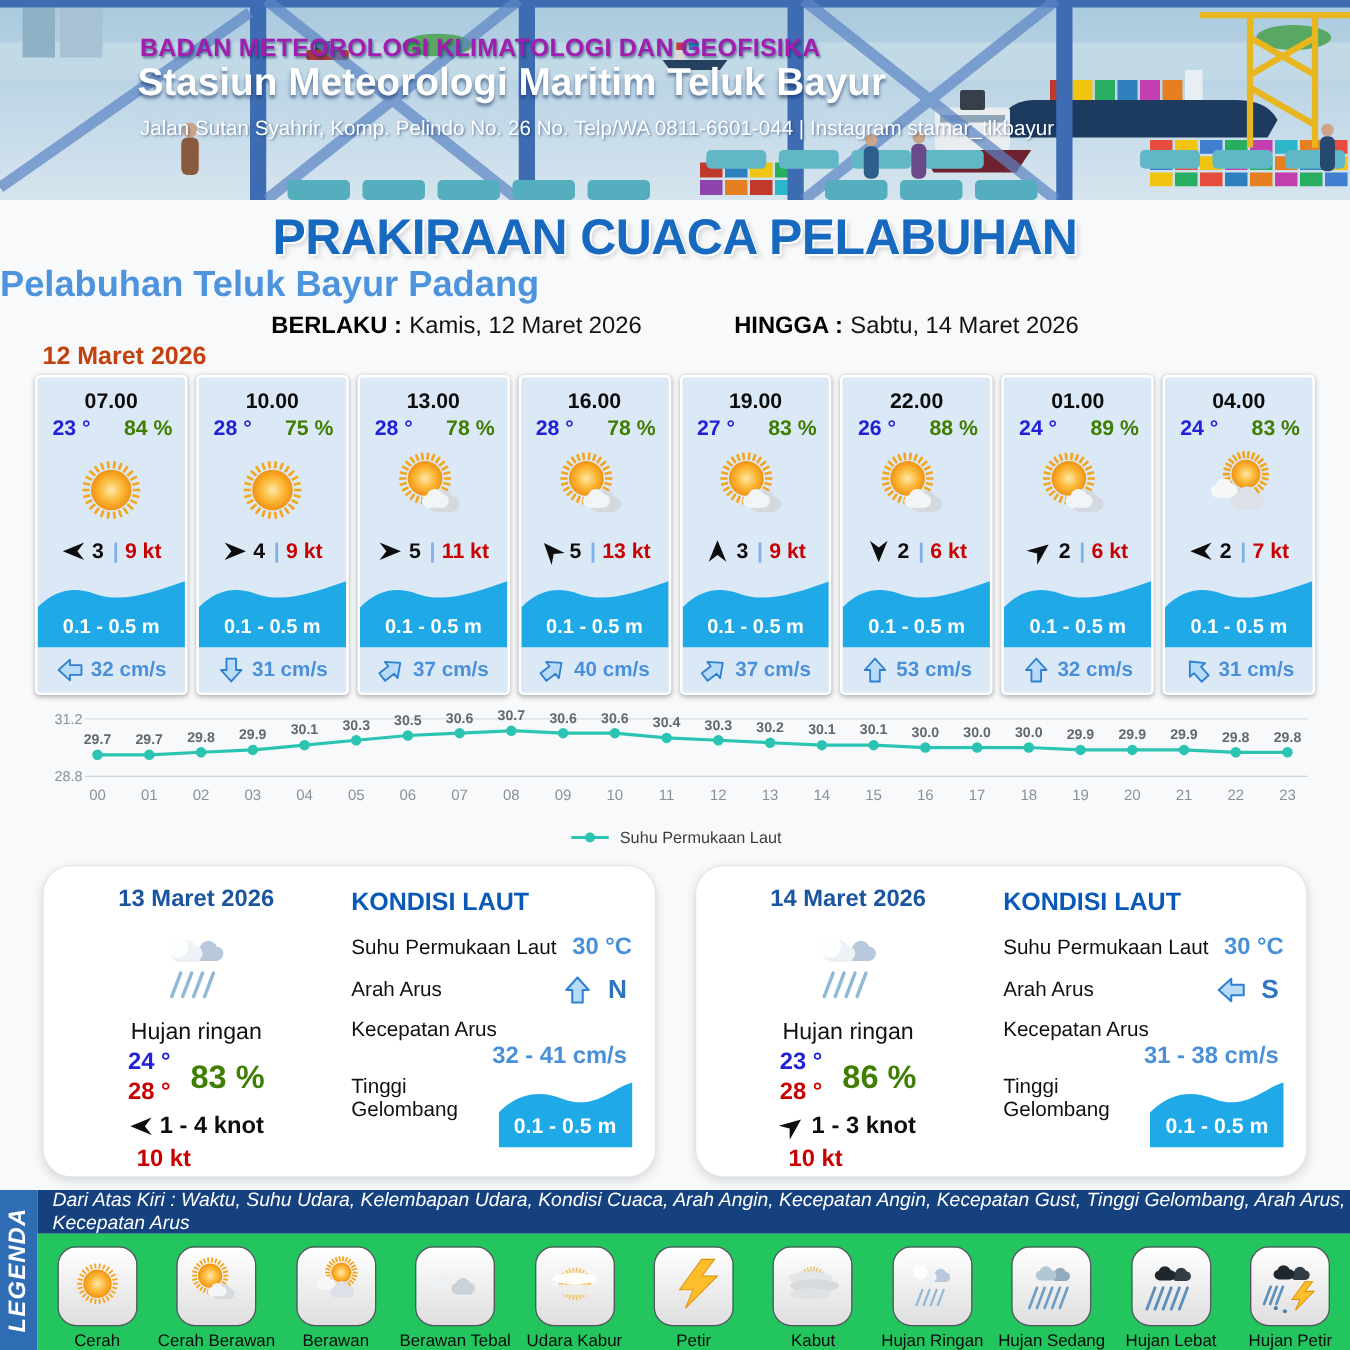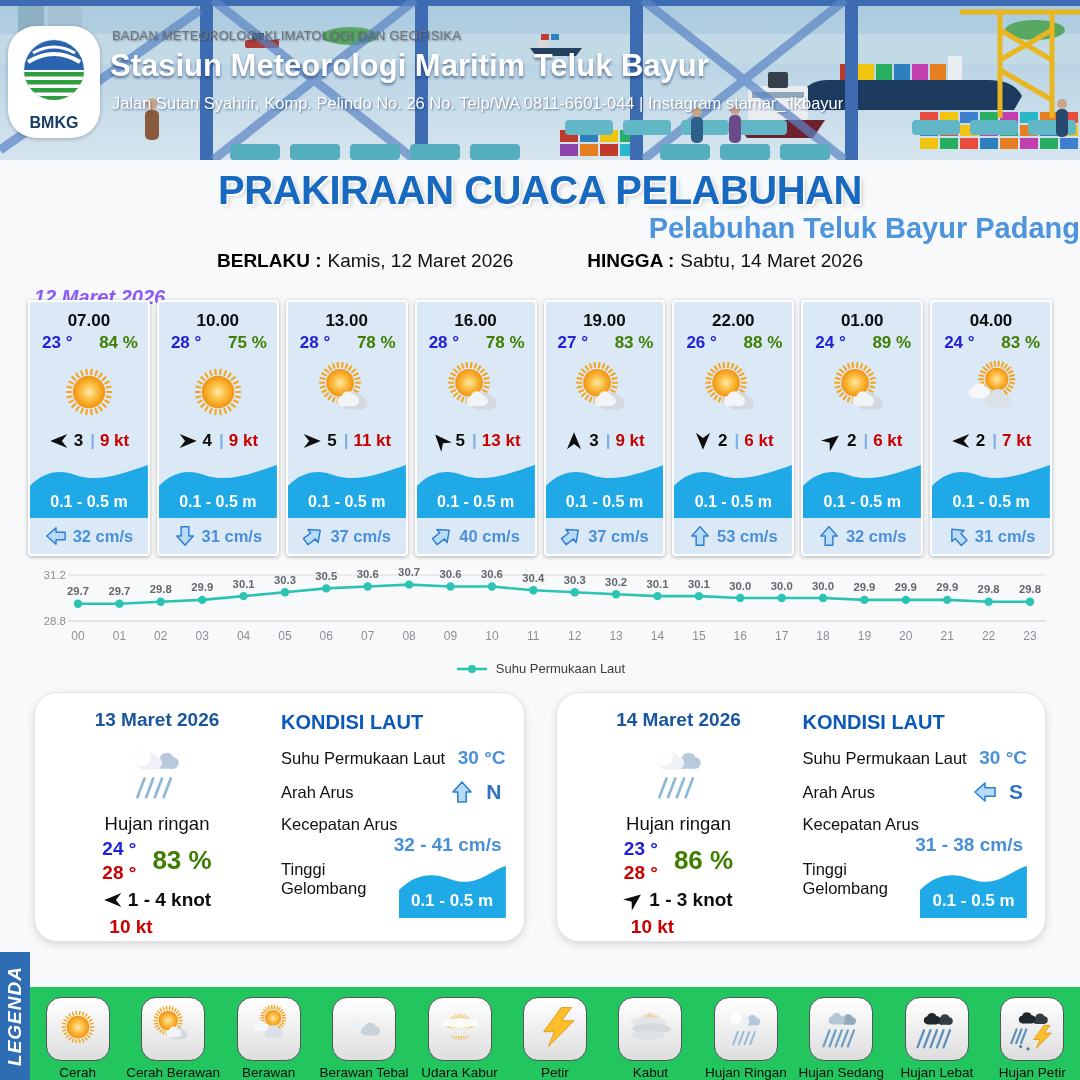--- a/index.html
+++ b/index.html
@@ -3,37 +3,37 @@
 <meta charset="utf-8">
 <style>
   html,body{margin:0;padding:0;background:#e8eaed;}
   #stage{position:relative;width:1080px;height:1080px;background:#f7f9fb;overflow:hidden;
          font-family:"Liberation Sans",sans-serif;}
   
   .header{position:absolute;left:0;top:0;width:1080px;height:160px;}
   .header svg{position:absolute;left:0;top:0;}
   .logo-pill{position:absolute;left:8px;top:26px;width:92px;height:112px;background:#fff;
              border-radius:28px;box-shadow:0 1px 4px rgba(0,0,0,.25);}
-  .hdr-agency{position:absolute;left:112px;top:28px;color:#737373;font-size:13px;font-weight:normal;
+  .hdr-agency{position:absolute;left:112px;top:28px;color:#a21caf;font-size:20px;font-weight:bold;
               text-shadow:1px 1px 2px rgba(10,40,90,.55);letter-spacing:.2px;}
   .hdr-station{position:absolute;left:110px;top:48px;color:#fff;font-size:31px;font-weight:bold;
                text-shadow:0 2px 3px rgba(10,40,90,.6);}
   .hdr-address{position:absolute;left:112px;top:94px;color:#fff;font-size:16.5px;
                text-shadow:1px 1px 2px rgba(10,40,90,.55);}
   
   .h1{position:absolute;left:0;top:168px;width:1080px;text-align:center;font-size:40px;
       font-weight:800;color:#1769c0;letter-spacing:-.5px;
       text-shadow:1.5px 1.5px 0 #fff,3px 3px 4px rgba(0,0,0,.15);}
-  .h2{position:absolute;left:0;top:212px;width:1080px;text-align:right;font-size:29px;
+  .h2{position:absolute;left:0;top:212px;width:1080px;text-align:left;font-size:29px;
       font-weight:bold;color:#4d94dd;}
   .validity{position:absolute;left:0;top:250px;width:1080px;display:flex;justify-content:center;
             gap:74px;font-size:19px;color:#111;}
   .validity b{font-weight:bold;color:#000;}
   .validity span.v{margin-left:6px;}
-  .fdate{position:absolute;left:34px;top:286px;font-size:20px;font-weight:bold;color:#8b5cf6;font-style:italic;}
+  .fdate{position:absolute;left:34px;top:274px;font-size:20px;font-weight:bold;color:#c2410c;}
   
   .cards{position:absolute;left:28px;top:300px;width:1024px;display:grid;
          grid-template-columns:repeat(8,1fr);gap:7px;}
   .fcard{position:relative;height:252px;background:#dbe9f7;border:2px solid #fff;border-radius:4px;
          box-shadow:0 1px 4px rgba(0,0,0,.3);overflow:hidden;display:flex;flex-direction:column;}
   .f-time{text-align:center;font-size:17px;font-weight:bold;color:#0d0d0d;margin-top:9px;}
   .f-th{display:flex;justify-content:space-between;padding:2px 10px 0 12px;font-size:17px;font-weight:bold;}
   .f-th .t{color:#2121d8;} .f-th .h{color:#3f7e00;}
   .f-icon{flex:0 0 74px;display:flex;align-items:center;justify-content:center;margin-top:2px;}
   .f-icon svg{width:74px;height:74px;}
@@ -239,40 +239,20 @@
         <circle cx="152" cy="104" r="6" fill="#caa58c"></circle>
           <rect x="145" y="110" width="14" height="30" rx="5" fill="#8a5a3f"></rect>
         <circle cx="697" cy="112" r="5" fill="#caa58c"></circle>
           <rect x="691" y="117" width="12" height="26" rx="5" fill="#2c5f8a"></rect>
         <circle cx="735" cy="110" r="5" fill="#caa58c"></circle>
           <rect x="729" y="115" width="12" height="28" rx="5" fill="#6b4a8a"></rect>
         <circle cx="1062" cy="104" r="5" fill="#caa58c"></circle>
           <rect x="1056" y="109" width="12" height="28" rx="5" fill="#27496d"></rect>
       </g>
     </svg>
-    <div class="logo-pill">
-      <svg width="92" height="112" viewBox="0 0 92 112">
-        <defs>
-            <clipPath id="lc">
-              <circle cx="46" cy="44" r="30"></circle>
-            </clipPath>
-          </defs>
-        <circle cx="46" cy="44" r="30" fill="#fff" stroke="#d8dde2" stroke-width="1"></circle>
-        <g clip-path="url(#lc)">
-          <path d="M16,44 a30,30 0 0 1 60,0 Z" fill="#2a63ae"></path>
-          <path d="M20,36 Q46,20 72,36" stroke="#fff" stroke-width="4" fill="none"></path>
-          <path d="M25,27 Q46,15 67,27" stroke="#fff" stroke-width="3" fill="none"></path>
-          <rect x="14" y="46" width="64" height="4.5" fill="#2f9e3f"></rect>
-          <rect x="14" y="54" width="64" height="4.5" fill="#2f9e3f"></rect>
-          <rect x="14" y="62" width="64" height="4.5" fill="#2f9e3f"></rect>
-          <rect x="14" y="70" width="64" height="4.5" fill="#2f9e3f"></rect>
-        </g>
-        <text x="46" y="102" text-anchor="middle" font-size="16" font-weight="bold" fill="#173a66" font-family="Liberation Sans, sans-serif">BMKG</text>
-      </svg>
-    </div>
     <div class="hdr-agency">BADAN METEOROLOGI KLIMATOLOGI DAN GEOFISIKA</div>
     <div class="hdr-station">Stasiun Meteorologi Maritim Teluk Bayur</div>
     <div class="hdr-address">Jalan Sutan Syahrir, Komp. Pelindo No. 26 No. Telp/WA 0811-6601-044 | Instagram stamar_tlkbayur</div>
   </div>
 
   <div class="h1">PRAKIRAAN CUACA PELABUHAN</div>
   <div class="h2">Pelabuhan Teluk Bayur Padang</div>
   <div class="validity">
     <div><b>BERLAKU :</b><span class="v">Kamis, 12 Maret 2026</span></div>
     <div><b>HINGGA :</b><span class="v">Sabtu, 14 Maret 2026</span></div>
@@ -1148,20 +1128,23 @@
             </span>
         </div>
       </div>
     </div>
 
   </div>
 
   <div class="lg-band">
       <span>LEGENDA</span>
     </div>
+  <div class="lg-desc">
+      <span>Dari Atas Kiri : Waktu, Suhu Udara, Kelembapan Udara, Kondisi Cuaca, Arah Angin, Kecepatan Angin, Kecepatan Gust, Tinggi Gelombang, Arah Arus, Kecepatan Arus</span>
+    </div>
   <div class="lg-body" id="lg-body">
     <div class="lg-item">
       <div class="lg-iconbox">
           <span><svg viewBox="0 0 64 64">
               <defs>
                 <radialGradient id="g11-32-32">
                   <stop offset="0%" stop-color="#ffe8a8"></stop>
                   <stop offset="55%" stop-color="#fbb93a"></stop>
                   <stop offset="100%" stop-color="#f2920f"></stop>
                 </radialGradient>

